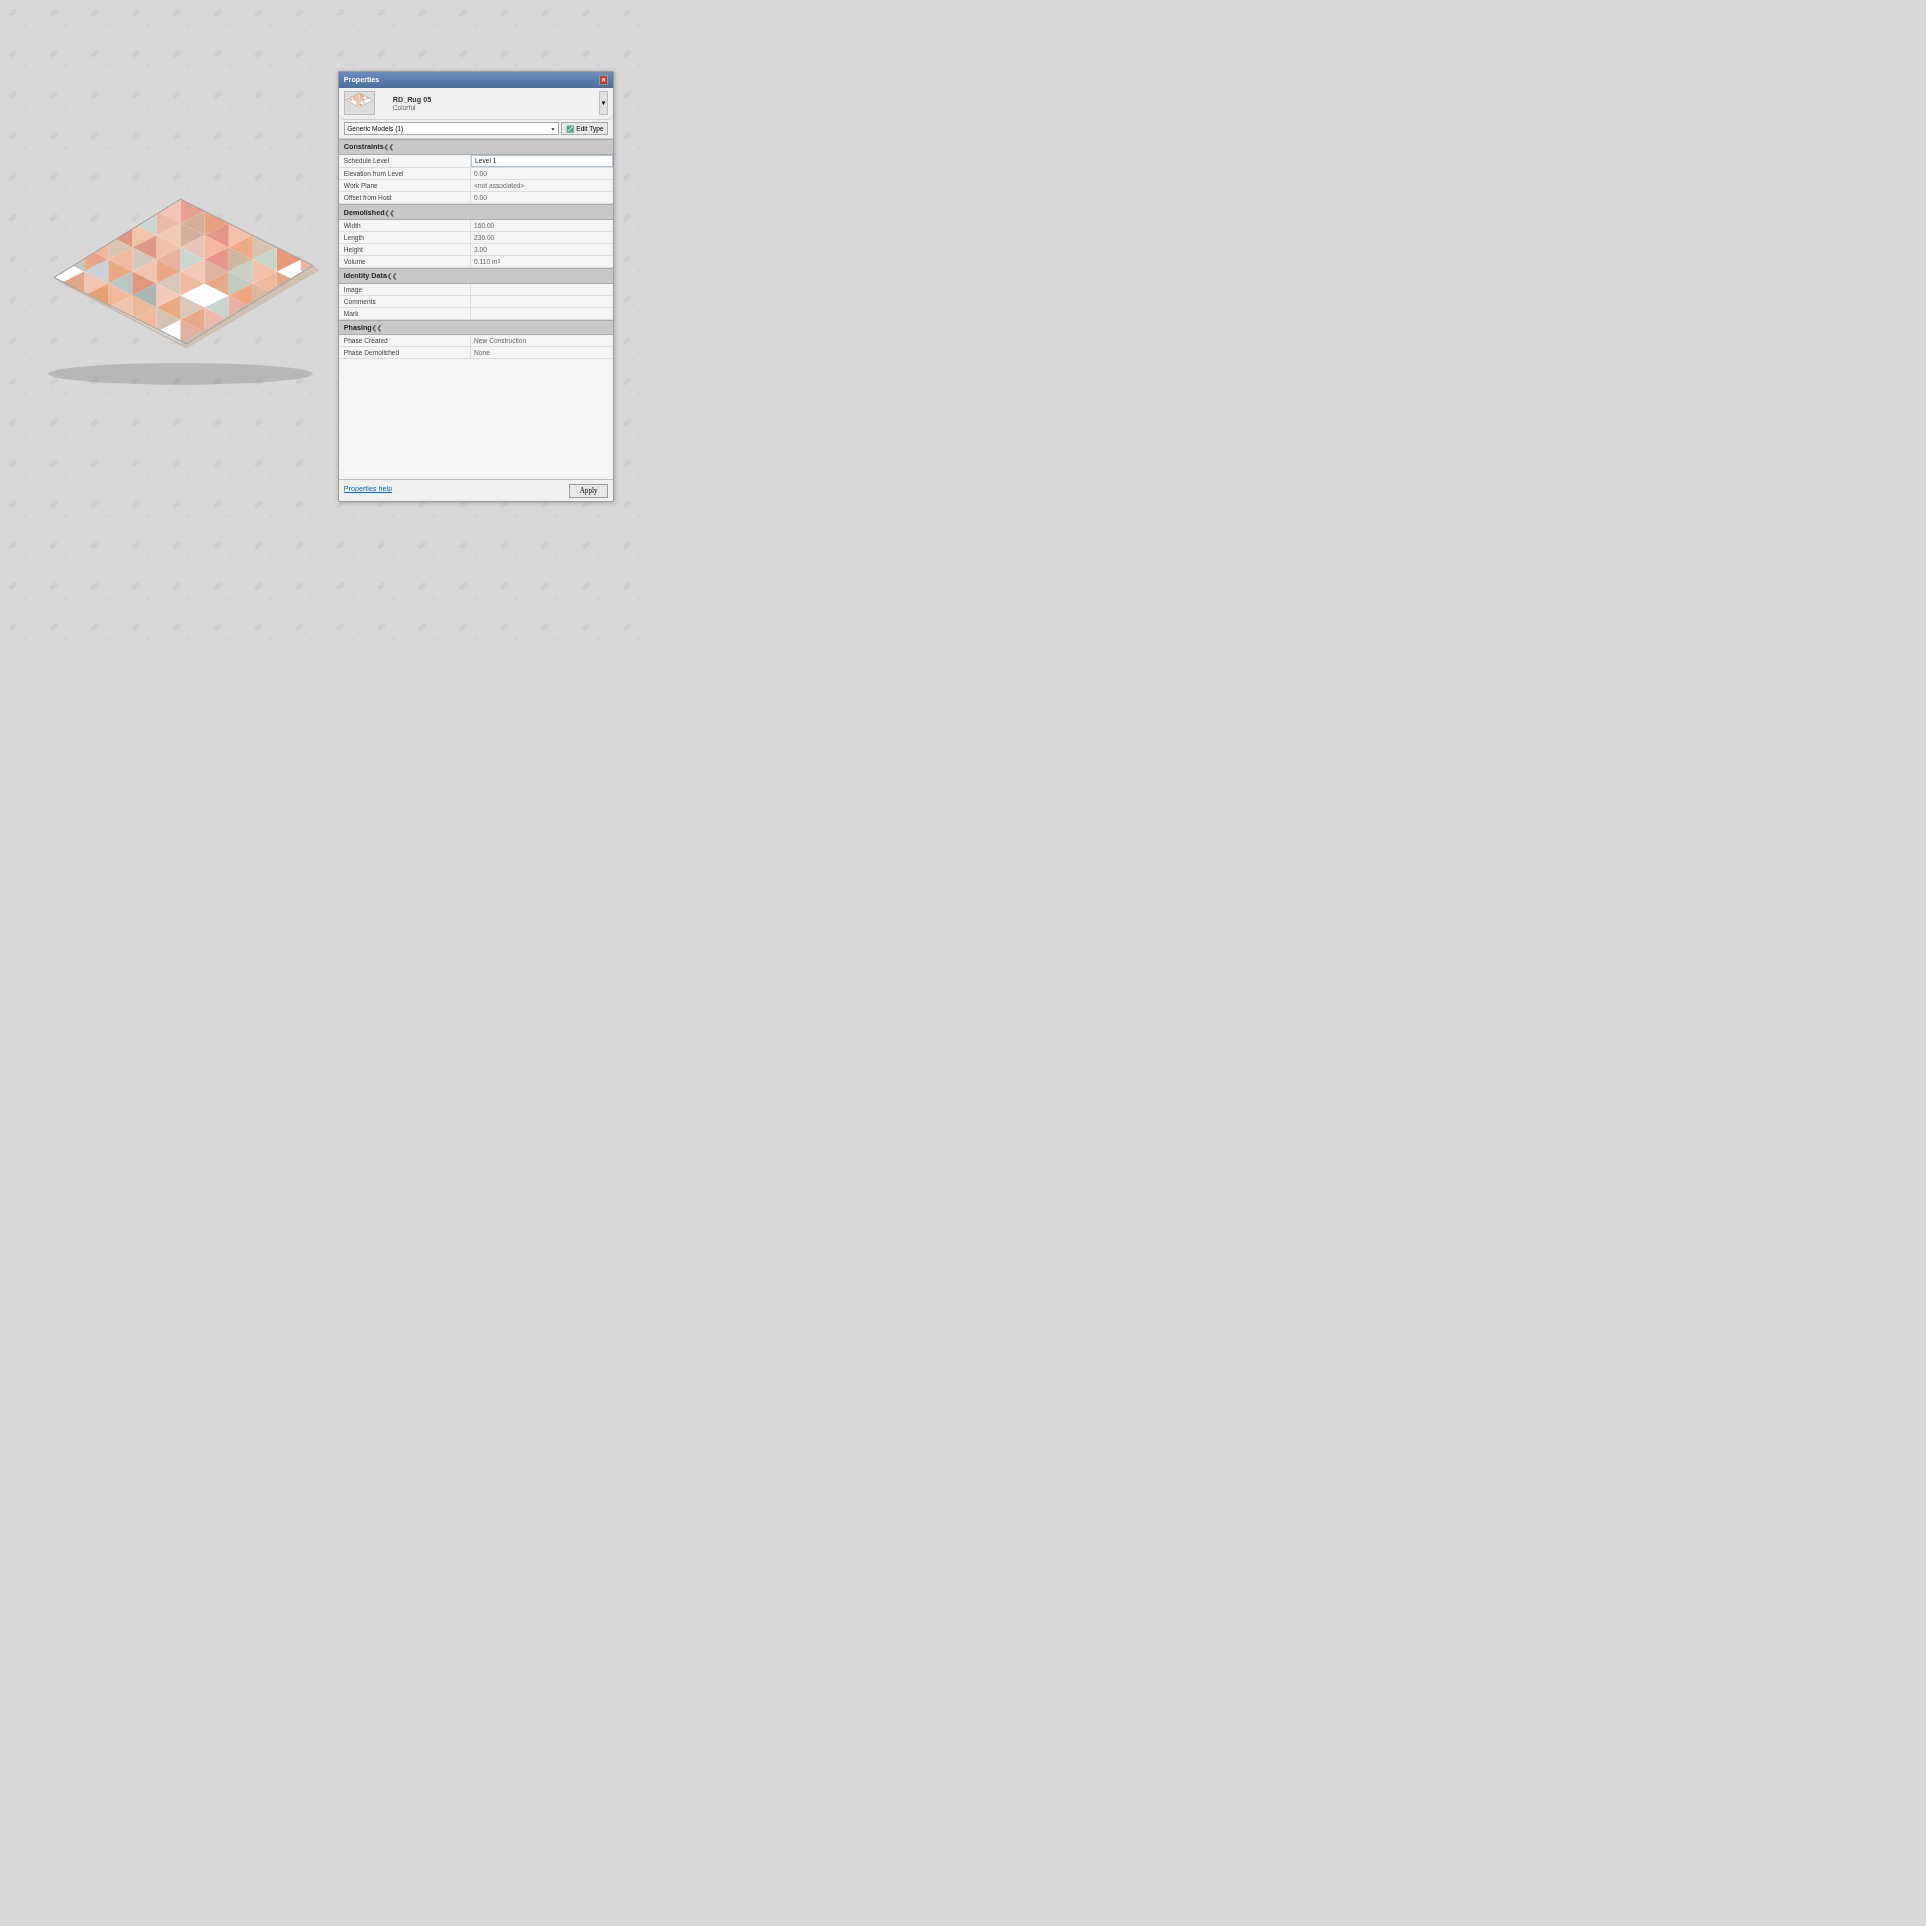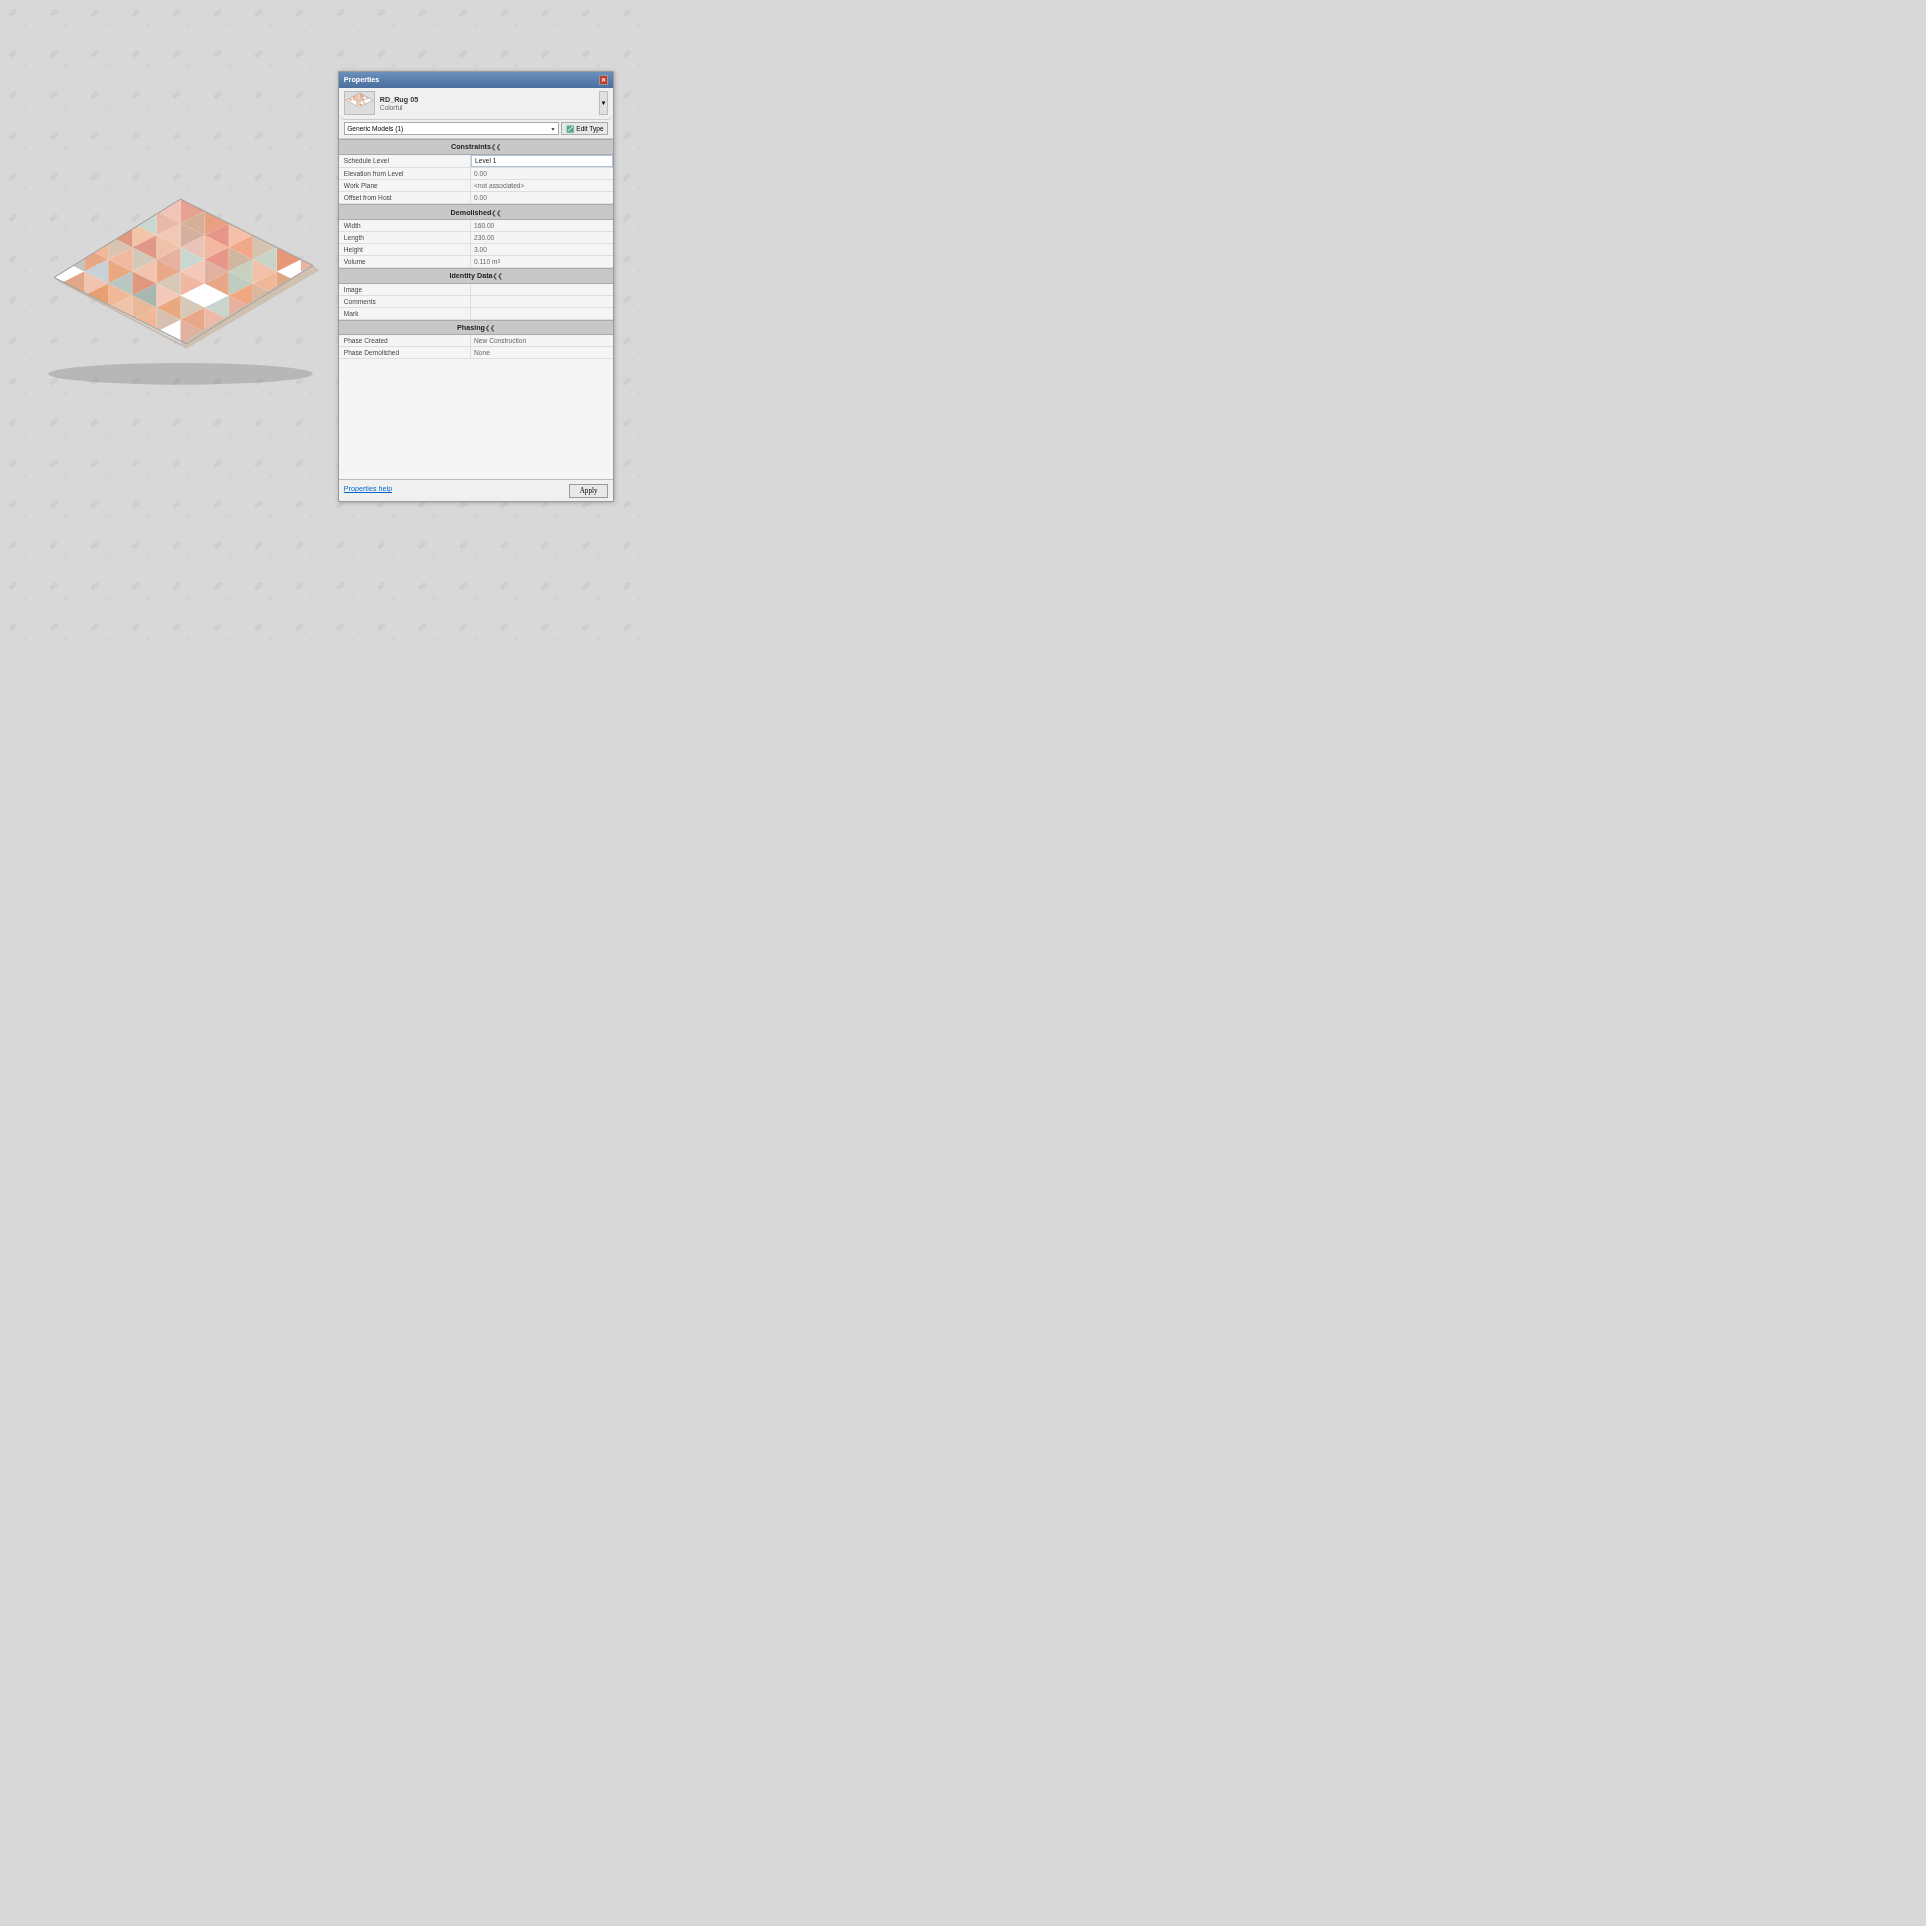--- a/index.html
+++ b/index.html
@@ -62,21 +62,21 @@
       color: white;
       font-weight: bold;
     }
 
     .panel-type-row {
       display: flex;
       align-items: center;
       padding: 3.6px 4.8px;
       background: #f0f0f0;
       border-bottom: 0.6px solid #ccc;
-      gap: 5px;
+      gap: 18px;
       border-radius: 6px;
     }
 
     .panel-type-thumbnail {
       width: 31px;
       height: 24px;
       background: #ddd;
       border: 0.6px solid #bbb;
       display: flex;
       align-items: center;
@@ -162,21 +162,21 @@
     }
 
     .section-header {
       background: #c8c8c8;
       padding: 2.4px 4.8px;
       font-weight: bold;
       font-size: 7.2px;
       color: #222;
       display: flex;
       align-items: center;
-      justify-content: center;
+      justify-content: flex-start;
       border-top: 0.6px solid #aaa;
       border-bottom: 0.6px solid #aaa;
     }
 
     .section-collapse-icon {
       font-size: 6px;
       color: #555;
     }
 
     .prop-row {

